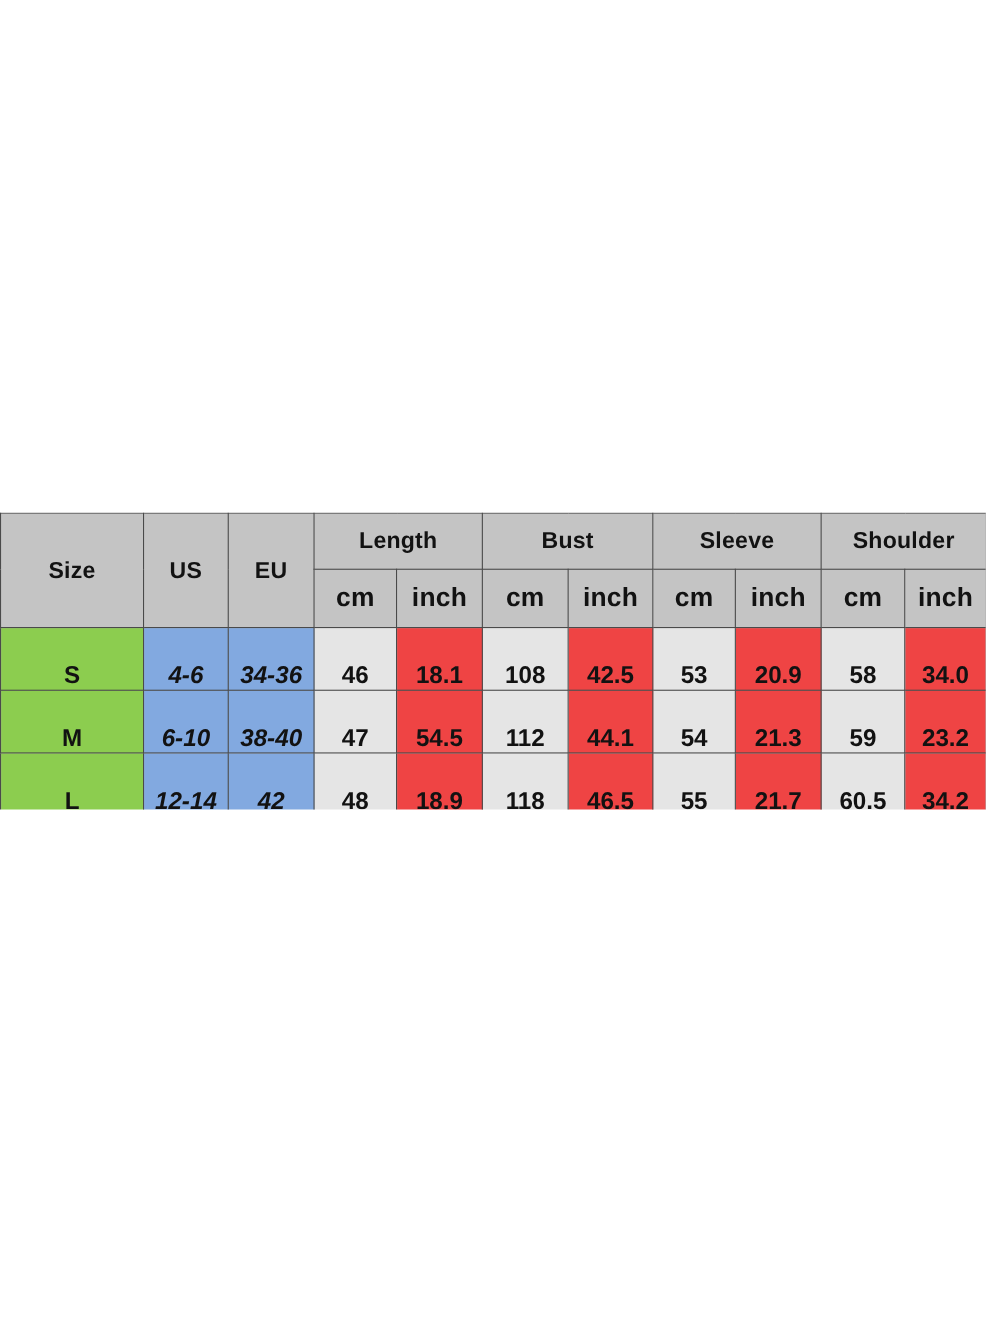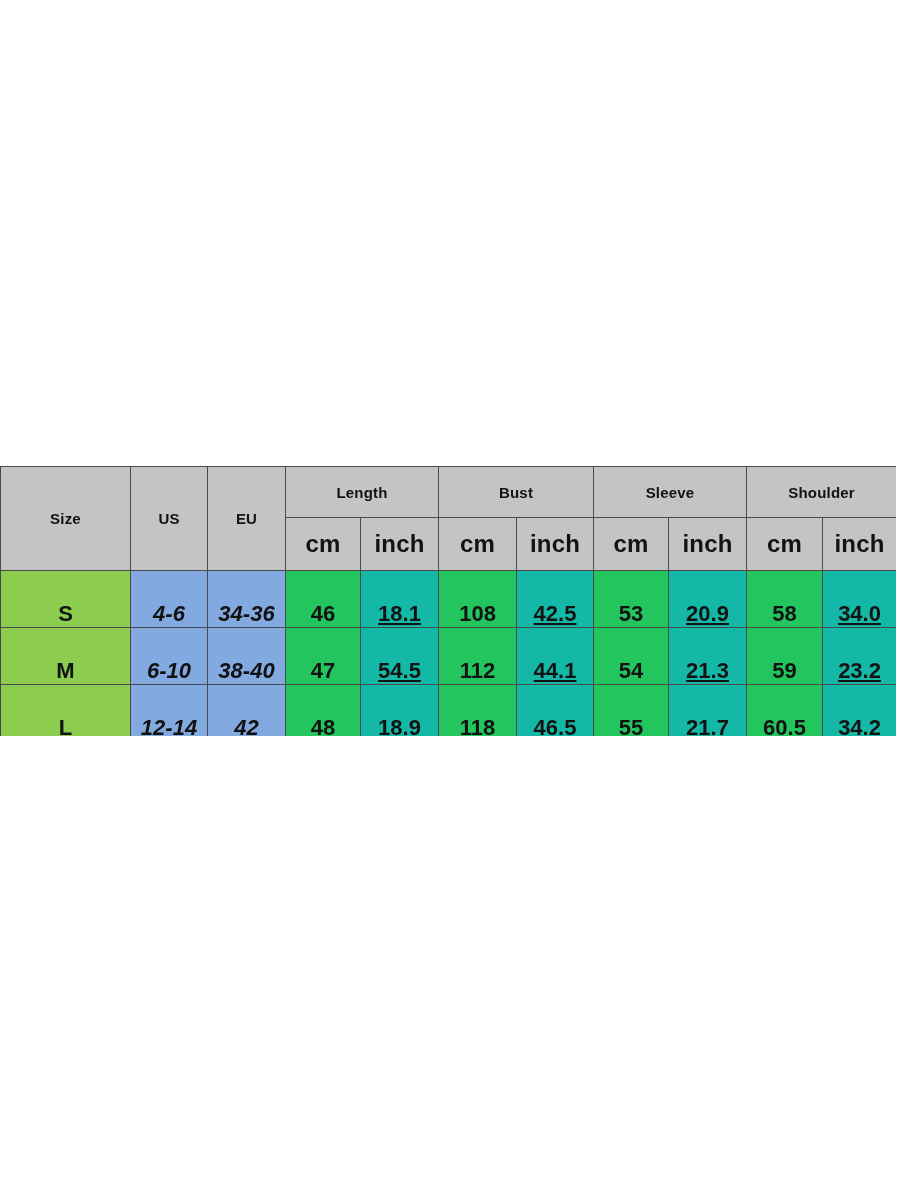--- a/index.html
+++ b/index.html
@@ -41,21 +41,21 @@
     margin: 0;
     text-align: center;
     color: #121212;
     font-weight: bold;
     font-family: "Liberation Sans", sans-serif;
   }
 
   
   .hdr {
     background: #c4c4c4;
-    font-size: 15px;
+    font-size: 21px;
     letter-spacing: 0.2px;
   }
   .hdr-stack {            
     height: 102px;
     vertical-align: middle;
     padding-top: 18px;
     box-sizing: border-box;
   }
   .hdr-group {            
     height: 50px;
@@ -70,22 +70,22 @@
   
   .cell {
     height: 57px;
     vertical-align: bottom;
     padding-bottom: 7px;
     box-sizing: border-box;
     font-size: 22px;
   }
   .c-size  { background: #8ccd4f; }
   .c-reg   { background: #82a9e0; font-style: italic; }
-  .c-cm    { background: #22c55e; }
-  .c-inch  { background: #14b8a6; text-decoration: underline; }
+  .c-cm    { background: #e5e5e5; }
+  .c-inch  { background: #ef4444; }
 
   
   col.col-size    { width: 130px; }
   col.col-us      { width: 77px;  }
   col.col-eu      { width: 78px;  }
   col.col-unit-a  { width: 75px;  }
   col.col-unit-b  { width: 78px;  }
   col.col-unit-c  { width: 78px;  }
   col.col-unit-d  { width: 77px;  }
   col.col-unit-e  { width: 75px;  }

